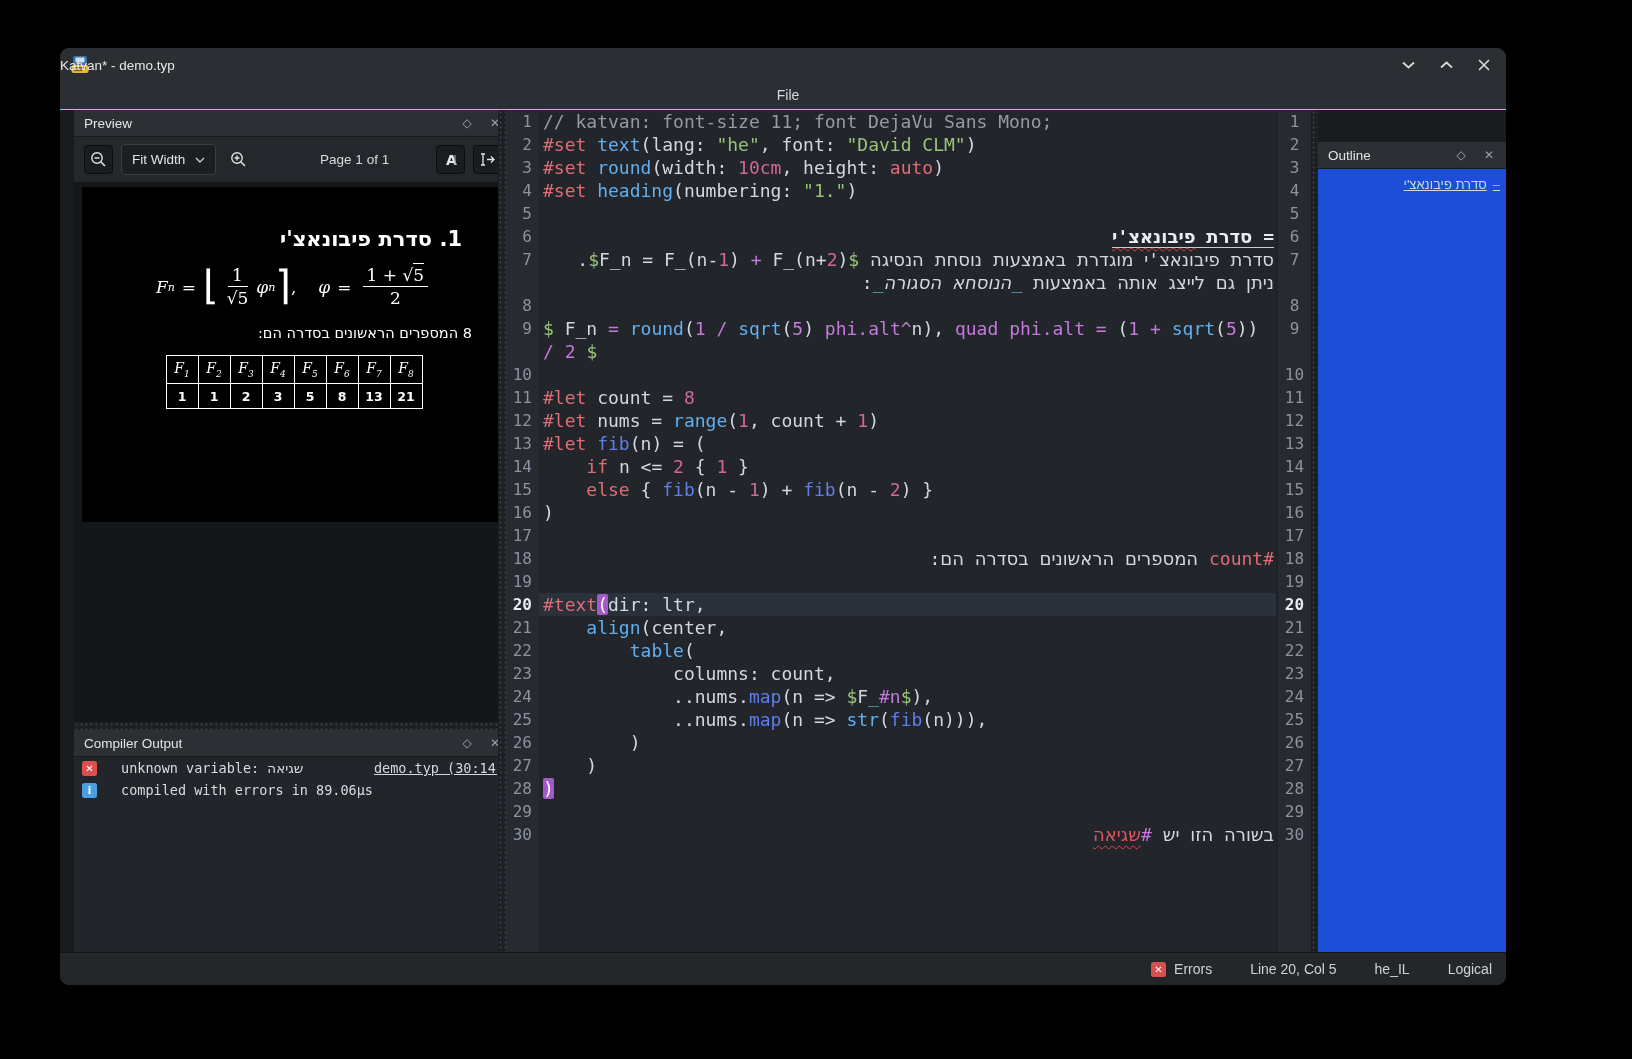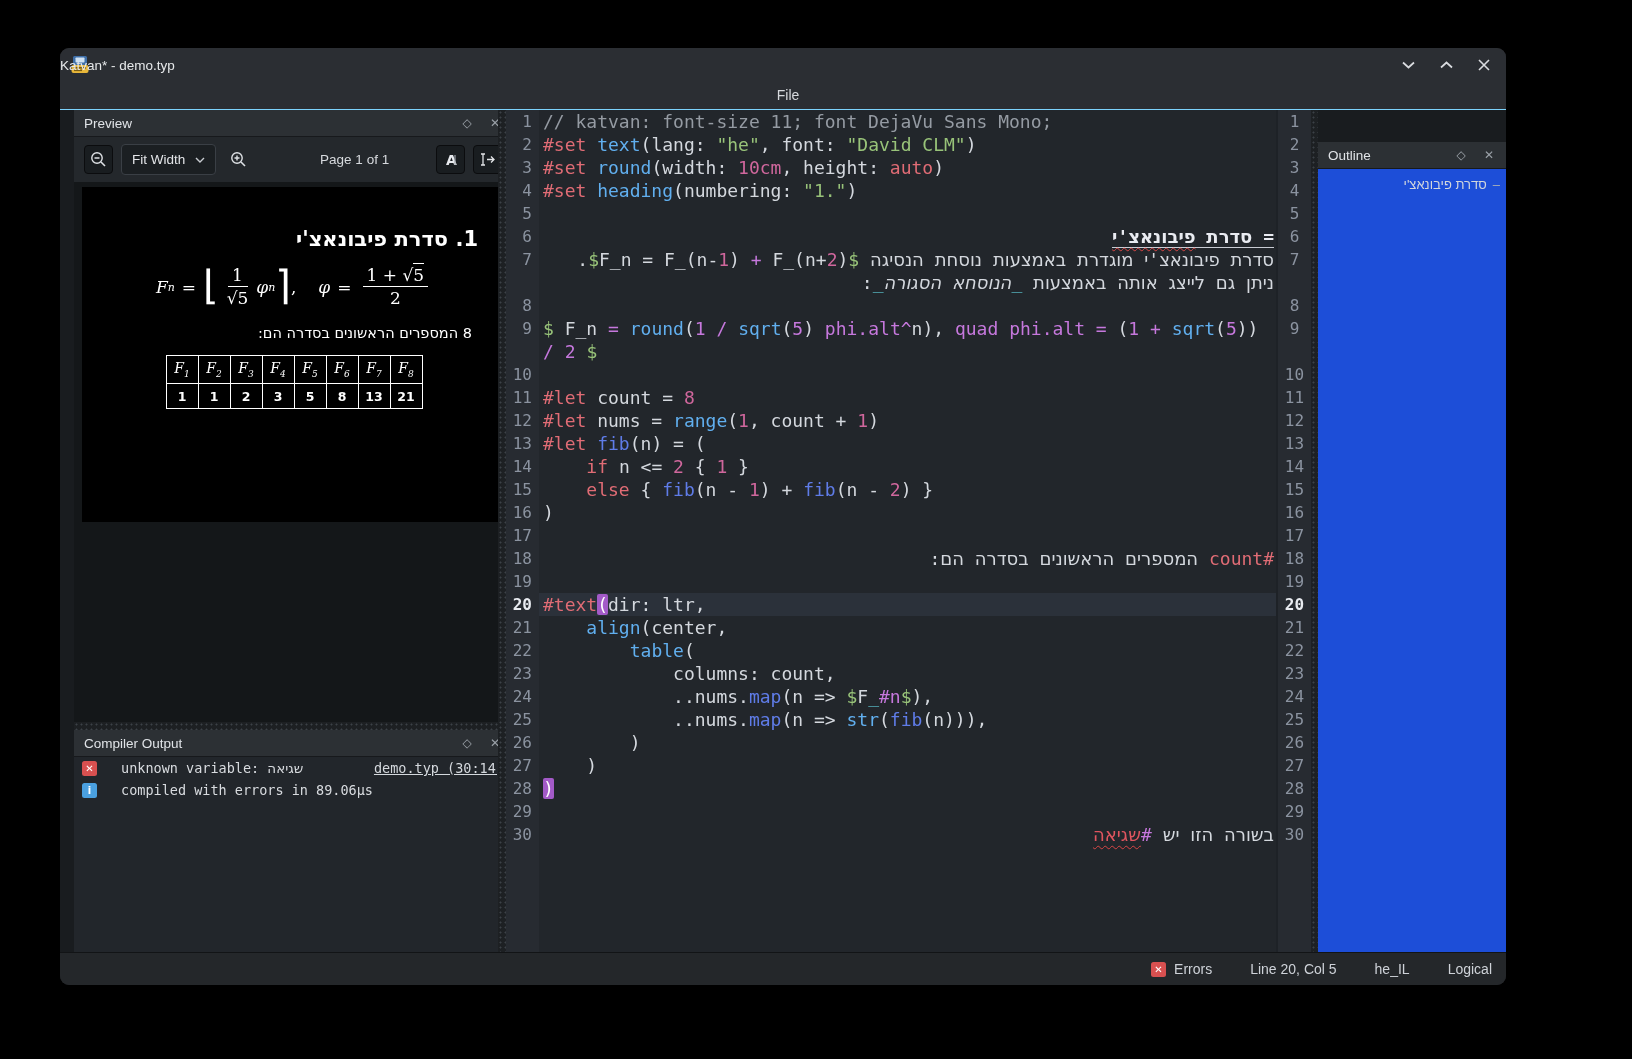--- a/index.html
+++ b/index.html
@@ -37,21 +37,21 @@
   #preview-panel{position:absolute;left:0;top:0;width:438px;height:612px;background:#24282c;}
   #preview-toolbar{height:45px;display:flex;align-items:center;padding:0 10px;gap:8px;
     border-bottom:1px solid #17191c;}
   .tbtn{width:27px;height:27px;background:#191d20;border:1px solid #0b0c0e;border-radius:4px;
     display:flex;align-items:center;justify-content:center;color:#e3e5e8;}
   #fit-width{height:29px;background:#1b1f22;border:1px solid #3a3f45;border-radius:4px;display:flex;
     align-items:center;gap:10px;padding:0 10px;color:#e3e5e8;font-size:13.5px;}
   #page-indicator{flex:1;text-align:center;color:#d7dade;font-size:13.5px;padding-left:20px;}
   #preview-viewport{position:absolute;left:0;top:72px;width:438px;bottom:0;background:#141719;overflow:hidden;}
   #pv-page{position:absolute;left:8px;top:5px;width:424px;height:335px;background:#000;color:#fff;}
-  #pv-heading{margin:40px 28px 6px 34px;text-align:right;direction:rtl;font-weight:bold;font-size:21px;
+  #pv-heading{margin:40px 44px 6px 34px;text-align:right;direction:rtl;font-weight:bold;font-size:21px;
     font-family:"DejaVu Sans",sans-serif;}
   #pv-para{margin:2px 34px 0 34px;text-align:right;direction:rtl;font-size:14.5px;line-height:22px;
     font-family:"DejaVu Sans",sans-serif;}
   .pv-math{font-family:"DejaVu Serif",serif;font-style:italic;direction:ltr;unicode-bidi:embed;}
   .pv-math sub{font-size:10px;}
   #pv-formula{margin-top:14px;display:flex;justify-content:center;align-items:center;color:#fff;
     font-family:"DejaVu Serif",serif;font-size:17px;}
   #pv-formula .v{font-style:italic;}
   #pv-formula sub,#pv-formula sup{font-size:11px;}
   .bracket{font-size:40px;font-weight:200;line-height:1;transform:translateY(-2px);font-family:"DejaVu Sans",sans-serif;}
@@ -93,21 +93,21 @@
   .c-d{color:#d4d8de}.c-kw{color:#e06c75}.c-num{color:#d0679d}.c-str{color:#98c379}
   .c-fn{color:#61afef}.c-fn2{color:#5f7ce8}.c-cm{color:#959ba3}.c-md{color:#98c379}
   .c-mv{color:#c678dd}.c-vr{color:#c678dd}.c-tl{color:#56b6c2}
   .c-err{color:#e0555f}
   .c-hd{color:#e9ebf1;font-weight:bold;border-bottom:1px solid #c9ccd4;}
   .seg-i{font-style:italic}
   .seg-w{text-decoration:underline wavy #d64545;text-decoration-thickness:1px;text-underline-offset:4px;}
   .seg-m{background:#a35ac8;color:#fff;border-radius:2px;}
   
   #outline-item{display:flex;justify-content:flex-end;align-items:center;padding:8px 6px 0 10px;
-    color:#d3d7dc;font-size:13px;font-family:"Liberation Sans","DejaVu Sans",sans-serif;}
+    color:#d3d7dc;font-size:13px;font-family:"Liberation Sans","DejaVu Sans",sans-serif;text-decoration:underline;}
   #outline-item .collapse{margin-left:6px;color:#aab0b7;}
   
   #statusbar{position:absolute;left:0;right:0;bottom:0;height:32px;background:#24272a;
     border-top:1px solid #121416;display:flex;align-items:center;justify-content:flex-end;gap:38px;
     padding-right:14px;color:#ced2d8;font-size:14px;}
   .sb-item{display:flex;align-items:center;gap:8px;}
   svg{display:block}
 </style>
 </head>
 <body>

